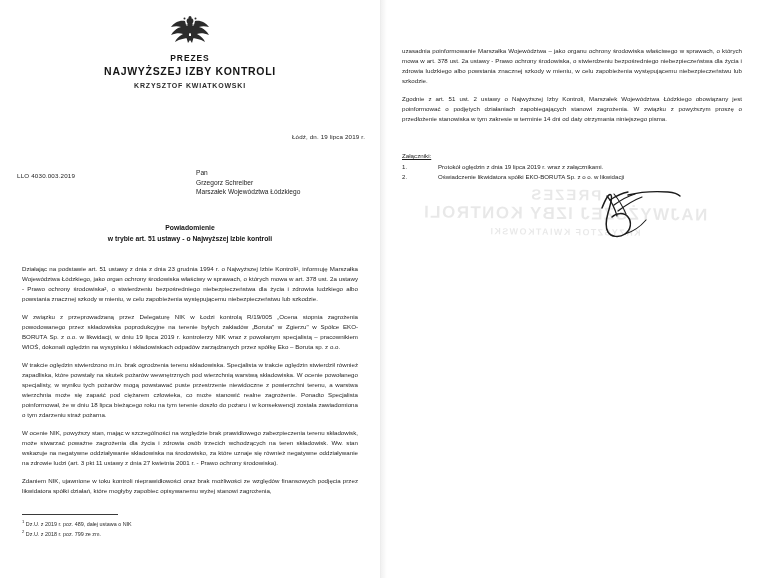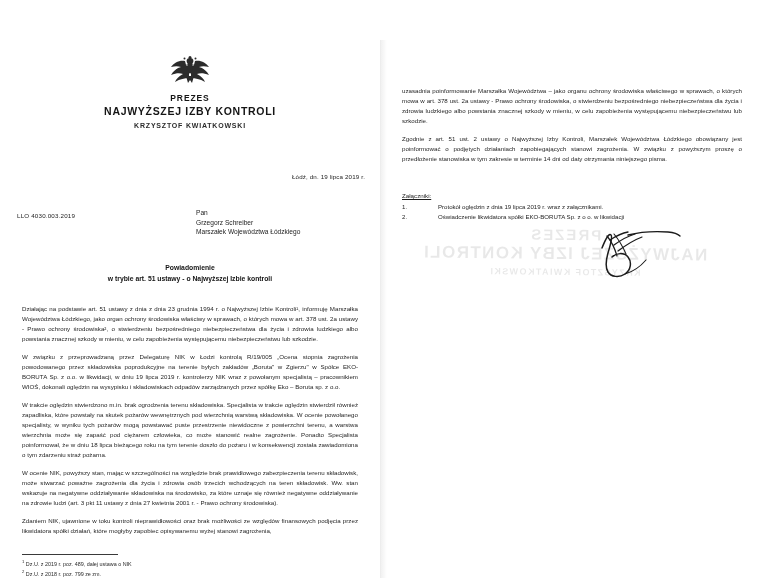--- a/index.html
+++ b/index.html
@@ -12,21 +12,20 @@
     height: 578px;
     overflow: hidden;
     font-family: "Liberation Sans", sans-serif;
     color: #1a1a1a;
   }
   .scan {
     position: relative;
     width: 760px;
     height: 482px;
     background: #22c55e;
-    margin-top: 40px;
   }
   
   .page {
     position: absolute;
     top: 0;
     height: 578px;
     background: #ffffff;
   }
   .page-left {
     left: 0;

